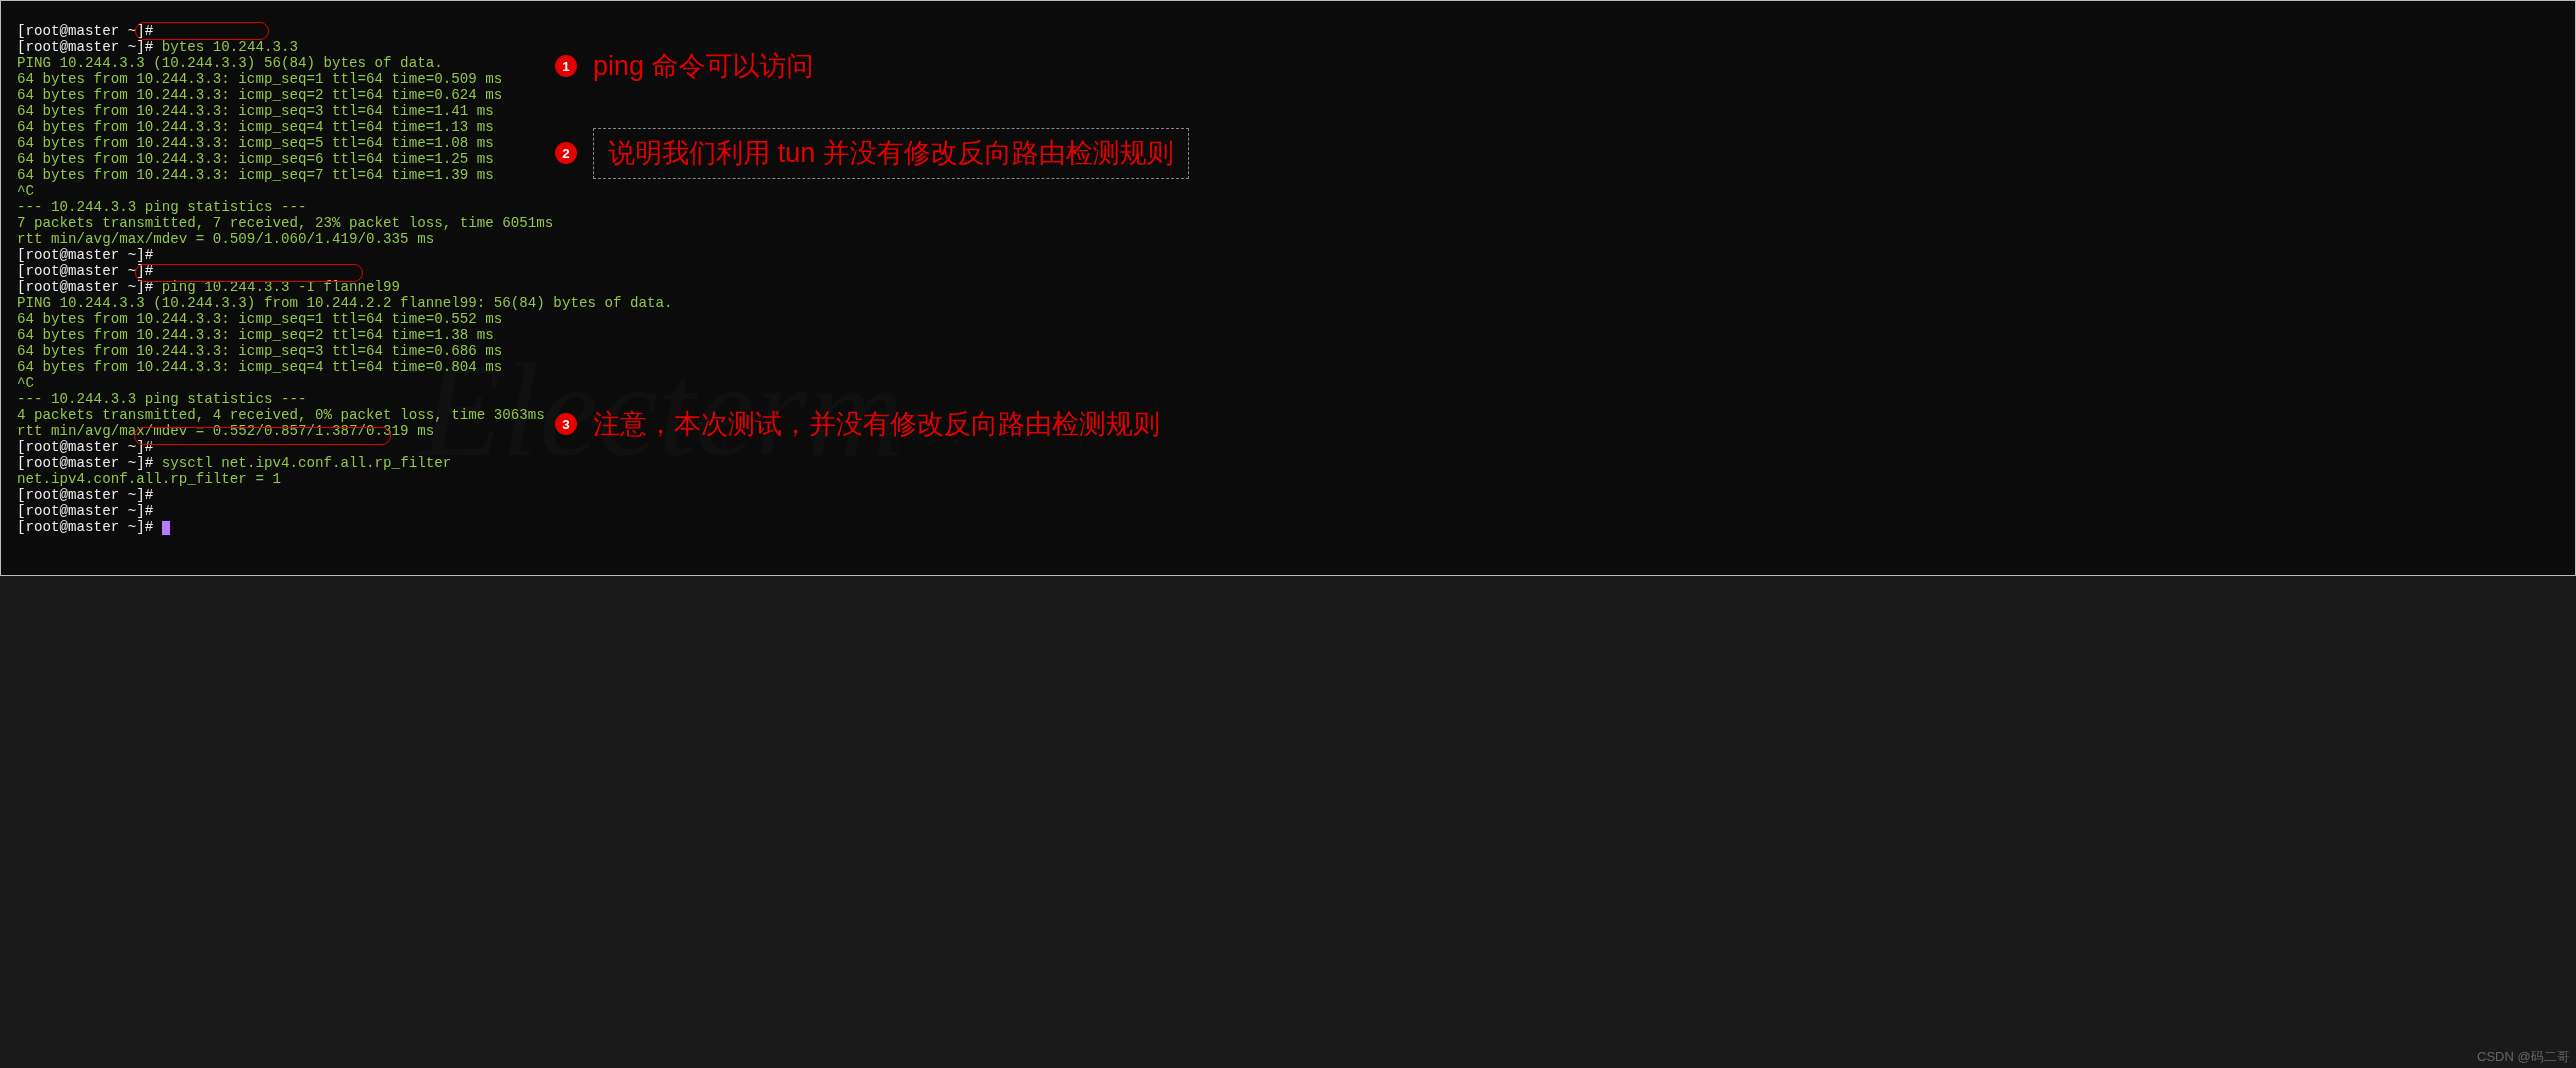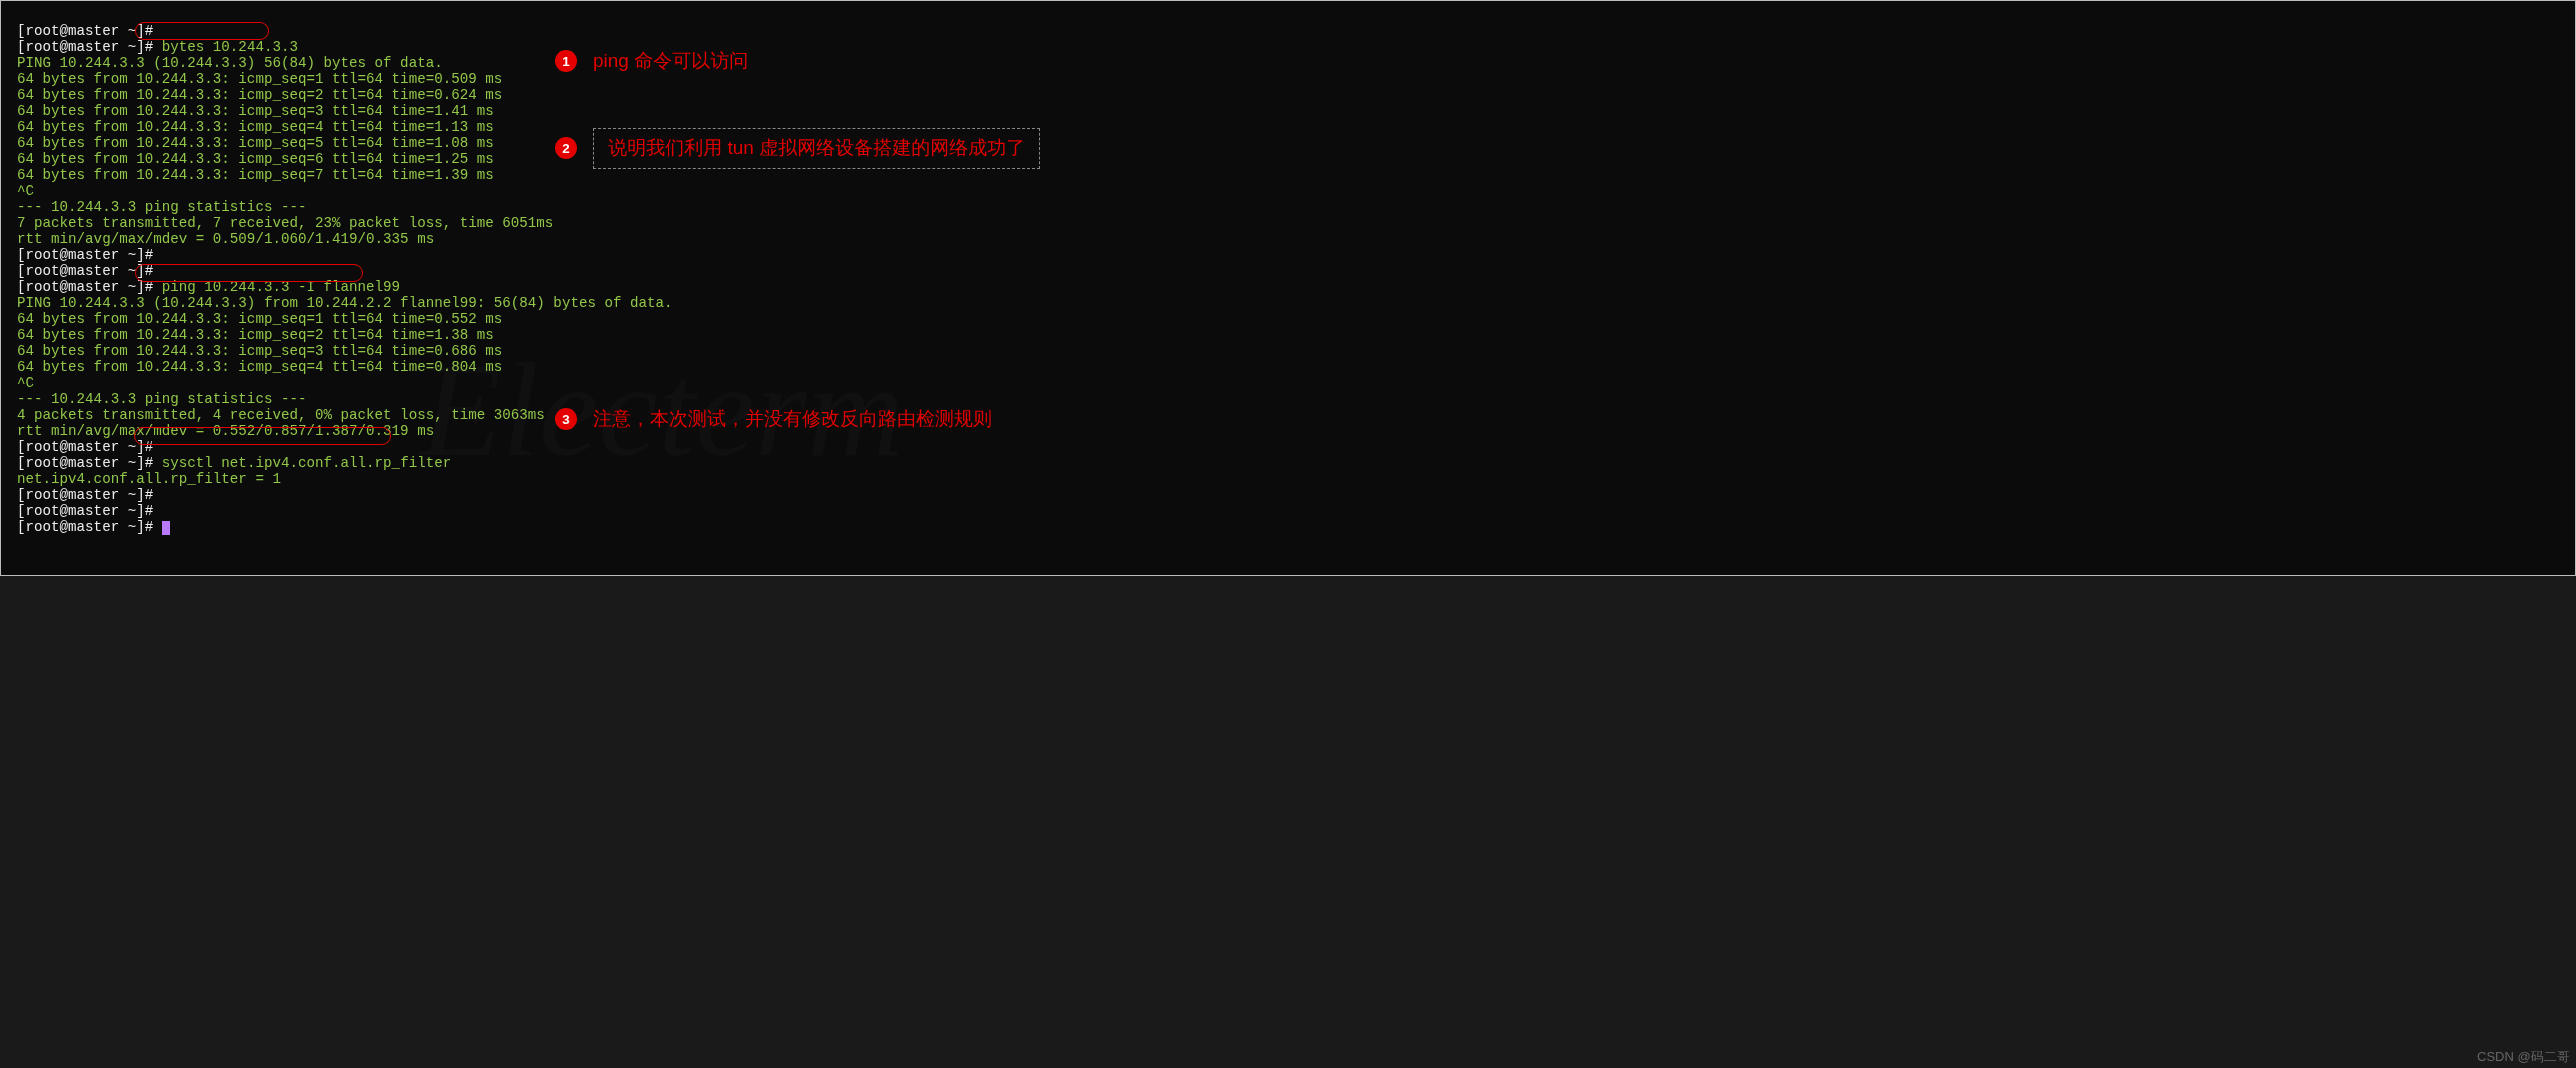--- a/index.html
+++ b/index.html
@@ -65,21 +65,21 @@
     display: flex;
     align-items: center;
     justify-content: center;
     font-size: 13.4px;
     font-family: Arial, sans-serif;
     font-weight: bold;
     flex-shrink: 0;
   }
   .annotation-text {
     color: #e40000;
-    font-size: 19px;
+    font-size: 27px;
     font-family: "Microsoft YaHei", Arial, sans-serif;
     font-weight: 500;
     white-space: nowrap;
   }
   .dashed-box {
     border: 1.6px dashed #888;
     padding: 6.3px 14.2px;
     display: inline-block;
   }
   .anno1 { top: 47px; left: 554px; }
@@ -140,21 +140,21 @@
 
   <div class="watermark">Electerm</div>
 
   <div class="annotation anno1">
     <span class="annotation-badge">1</span>
     <span class="annotation-text">ping 命令可以访问</span>
   </div>
 
   <div class="annotation anno2">
     <span class="annotation-badge">2</span>
-    <span class="annotation-text dashed-box">说明我们利用 tun 虚拟网络设备搭建的网络成功了</span>
+    <span class="annotation-text dashed-box">说明我们利用 tun 并没有修改反向路由检测规则</span>
   </div>
 
   <div class="annotation anno3">
     <span class="annotation-badge">3</span>
     <span class="annotation-text">注意，本次测试，并没有修改反向路由检测规则</span>
   </div>
 
 </div>
 
 <div class="footer-credit">CSDN @码二哥</div>

